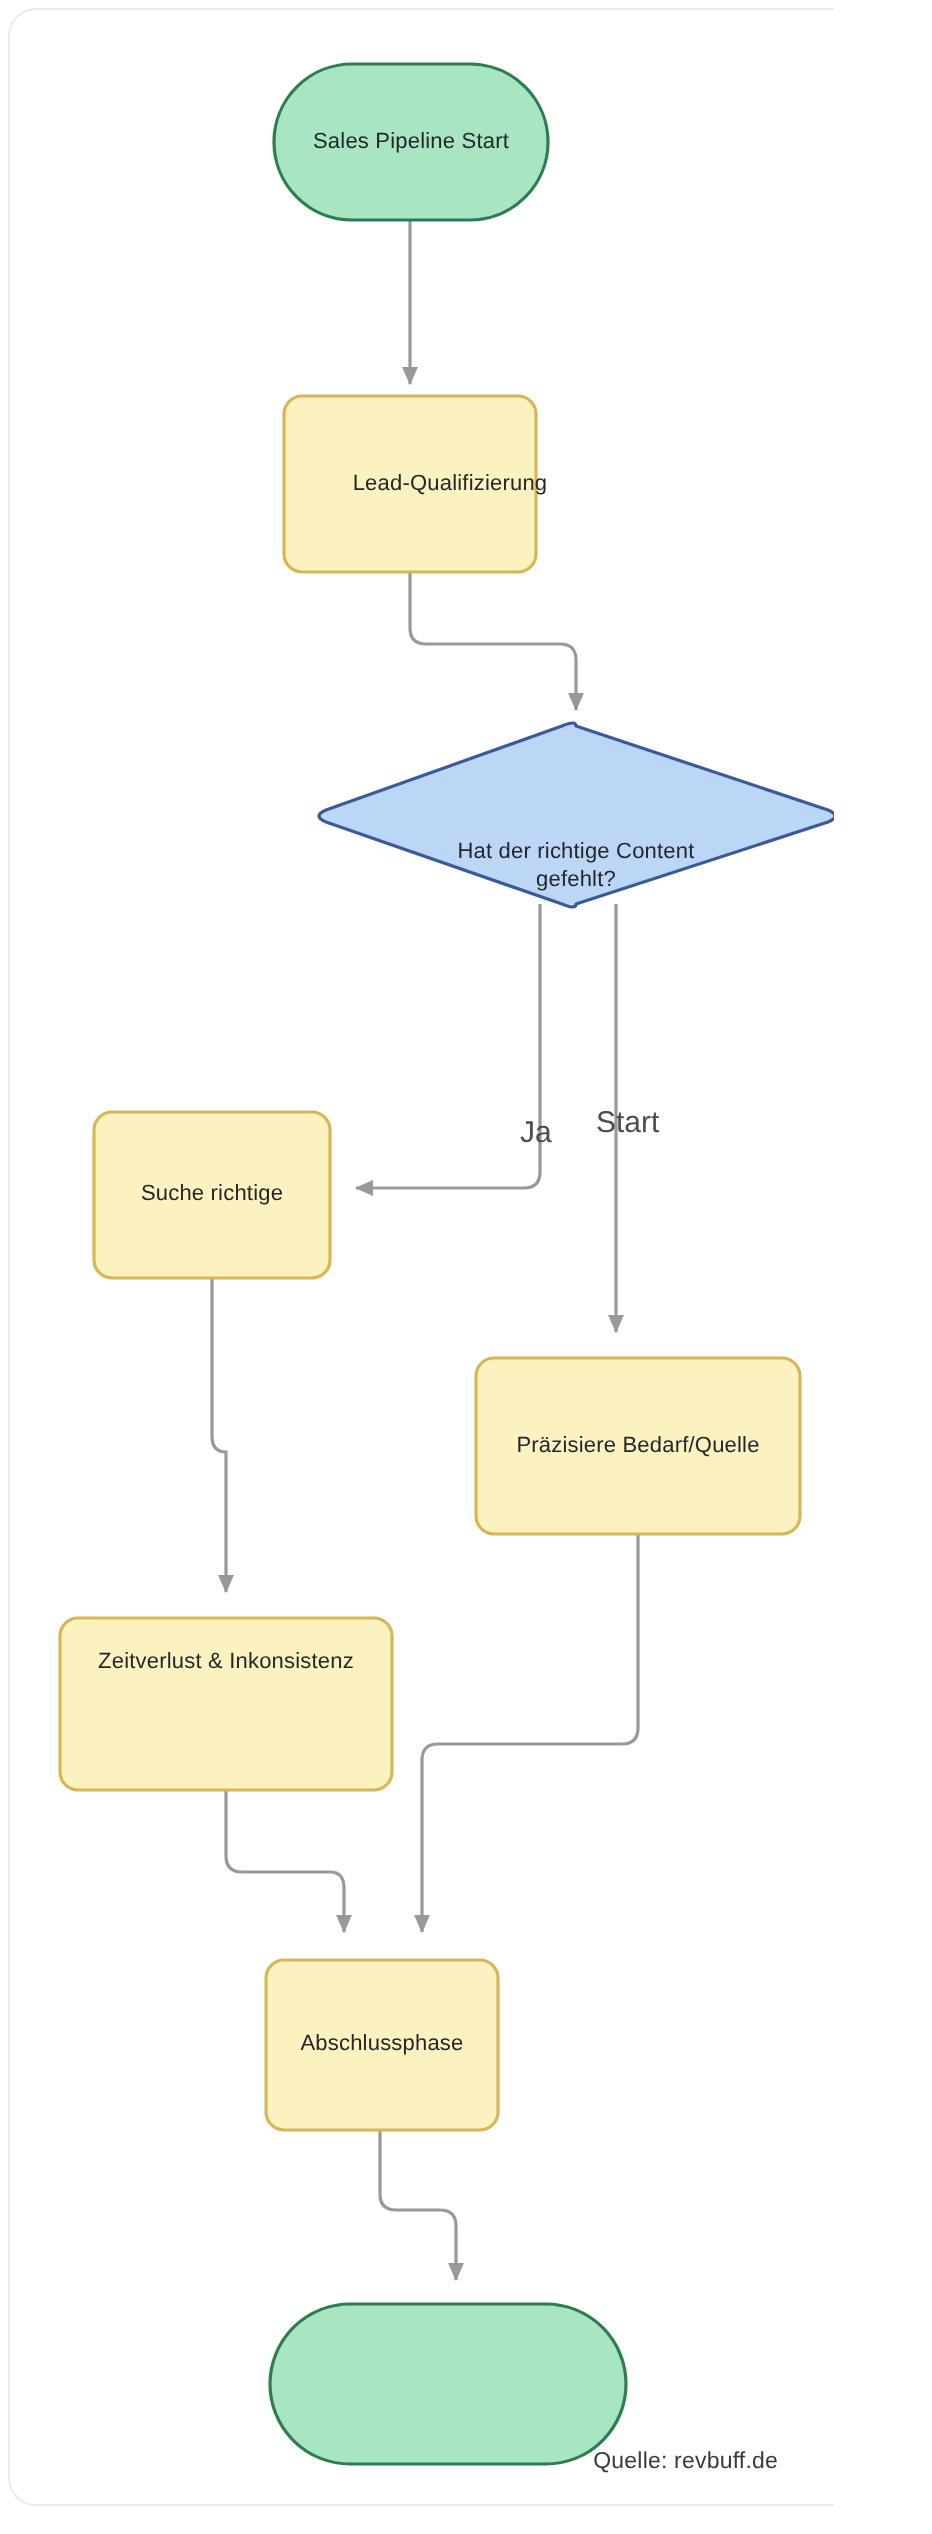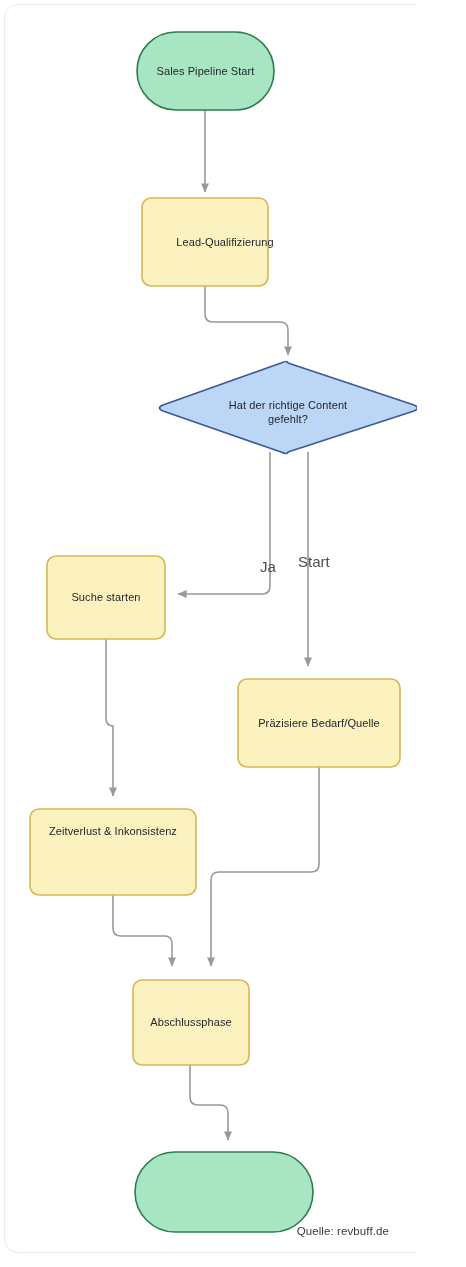--- a/index.html
+++ b/index.html
@@ -110,24 +110,24 @@
       <rect x="133" y="980" width="116" height="85" rx="9" ry="9" fill="#FBF2C0" stroke="#D6B656" stroke-width="1.6"></rect>
 
       <rect x="135" y="1152" width="178" height="80" rx="40" ry="40" fill="#A8E6C3" stroke="#2E7D4F" stroke-width="1.6"></rect>
     </g>
   </svg>
 
   <div class="node-label" style="left:137px; top:64px; width:137px;">Sales Pipeline Start</div>
 
   <div class="node-label" style="left:142px; top:235px; width:126px;margin-left:20px;">Lead-Qualifizierung</div>
 
-  <div class="node-label" style="left:213px; top:398px; width:150px;">Hat der richtige Content
+  <div class="node-label" style="left:213px; top:419px; width:150px;">Hat der richtige Content
 gefehlt?</div>
 
-  <div class="node-label" style="left:47px; top:590px; width:118px;">Suche starten</div>
+  <div class="node-label" style="left:47px; top:590px; width:118px;">Suche richtige</div>
 
   <div class="node-label" style="left:238px; top:716px; width:162px;">Präzisiere Bedarf/Quelle</div>
 
   <div class="node-label" style="left:30px; top:824px; width:166px;">Zeitverlust &amp; Inkonsistenz</div>
 
   <div class="node-label" style="left:133px; top:1015px; width:116px;">Abschlussphase</div>
 
 
   <div class="edge-label" style="left:260px; top:561px;">Ja</div>
 

